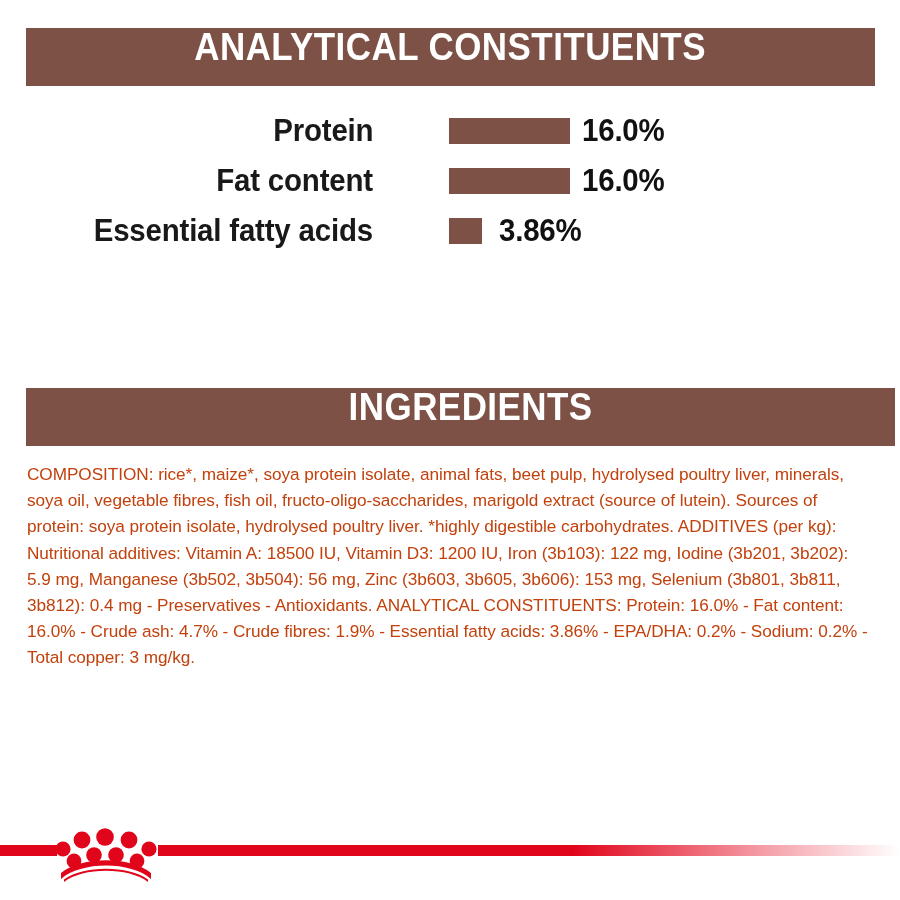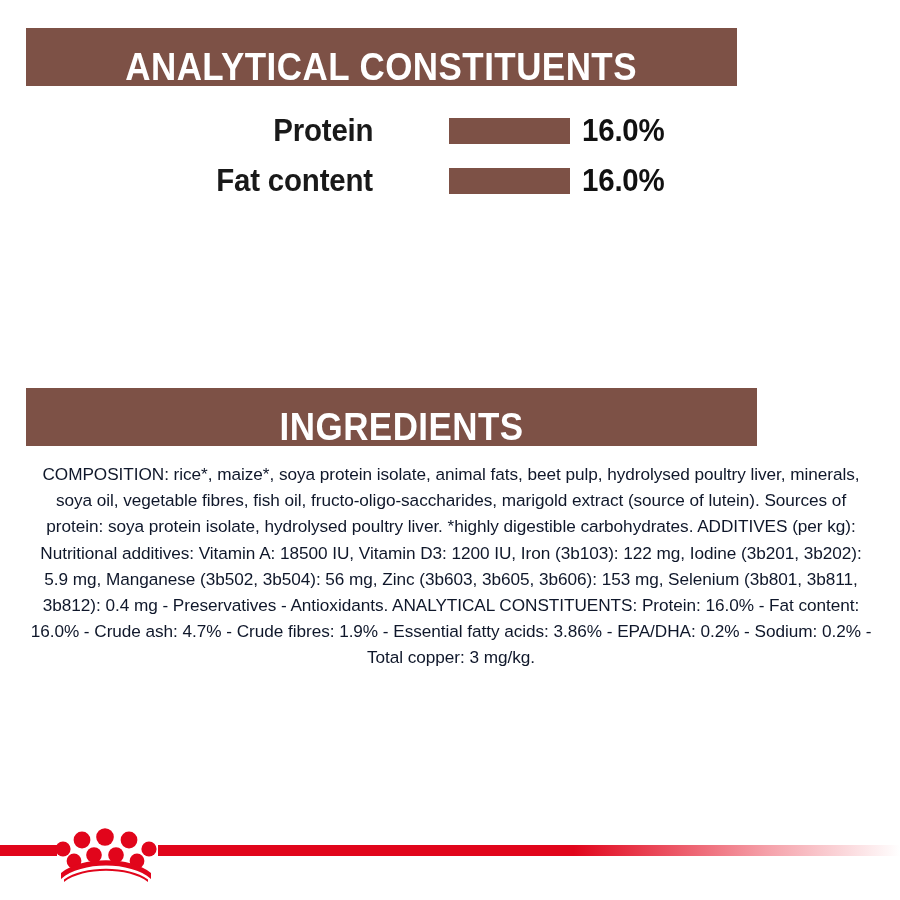--- a/index.html
+++ b/index.html
@@ -19,24 +19,24 @@
   .page {
     position: absolute;
     inset: 0;
     background: #ffffff;
   }
 
   
   .section-bar {
     position: absolute;
     left: 26px;
-    width: 711px;
+    width: 849px;
     background: #7d5146;
     display: flex;
-    align-items: flex-end;
+    align-items: flex-start;
     justify-content: center;
   }
   .section-bar .bar-title {
     color: #ffffff;
     font-family: "Liberation Sans", sans-serif;
     font-weight: bold;
     letter-spacing: 0.5px;
     font-size: 38px;
     line-height: 1;
     transform: scaleX(0.92);
@@ -95,22 +95,22 @@
   }
 
   
   .ingredients-body {
     position: absolute;
     top: 461px;
     left: 27px;
     width: 848px;
     font-size: 17.2px;
     line-height: 26.2px;
-    color: #0f172a;
-    text-align: center;
+    color: #c2410c;
+    text-align: left;
     letter-spacing: -0.05px;
     font-family: "Liberation Sans", sans-serif;
   }
 
   
   .brand-strip {
     position: absolute;
     left: 0;
     top: 820px;
     width: 900px;
@@ -163,20 +163,27 @@
     <div class="const-row">
       <div class="const-label">Fat content</div>
       <div class="const-bar-wrap">
         <div class="const-bar" style="width:121px"></div>
       </div>
       <div class="const-value" style="left:582px">16.0%</div>
     </div>
 
 
 
+    <div class="const-row">
+      <div class="const-label">Essential fatty acids</div>
+      <div class="const-bar-wrap">
+        <div class="const-bar" style="width:33px"></div>
+      </div>
+      <div class="const-value" style="left:499px">3.86%</div>
+    </div>
 
   </div>
 
   <div class="section-bar" id="bar-ingredients">
     <span class="bar-title">INGREDIENTS</span>
   </div>
 
   <div class="ingredients-body">COMPOSITION: rice*, maize*, soya protein isolate, animal fats, beet pulp, hydrolysed poultry liver, minerals, soya oil, vegetable fibres, fish oil, fructo-oligo-saccharides, marigold extract (source of lutein). Sources of protein: soya protein isolate, hydrolysed poultry liver. *highly digestible carbohydrates. ADDITIVES (per kg): Nutritional additives: Vitamin A: 18500 IU, Vitamin D3: 1200 IU, Iron (3b103): 122 mg, Iodine (3b201, 3b202): 5.9 mg, Manganese (3b502, 3b504): 56 mg, Zinc (3b603, 3b605, 3b606): 153 mg, Selenium (3b801, 3b811, 3b812): 0.4 mg - Preservatives - Antioxidants. ANALYTICAL CONSTITUENTS: Protein: 16.0% - Fat content: 16.0% - Crude ash: 4.7% - Crude fibres: 1.9% - Essential fatty acids: 3.86% - EPA/DHA: 0.2% - Sodium: 0.2% - Total copper: 3 mg/kg.</div>
 
   <div class="brand-strip">

